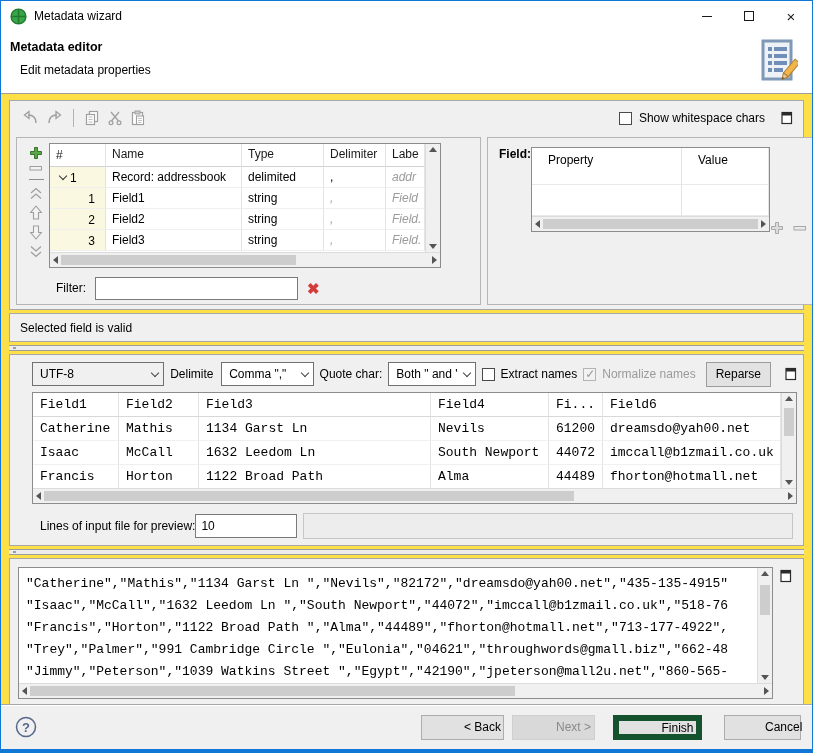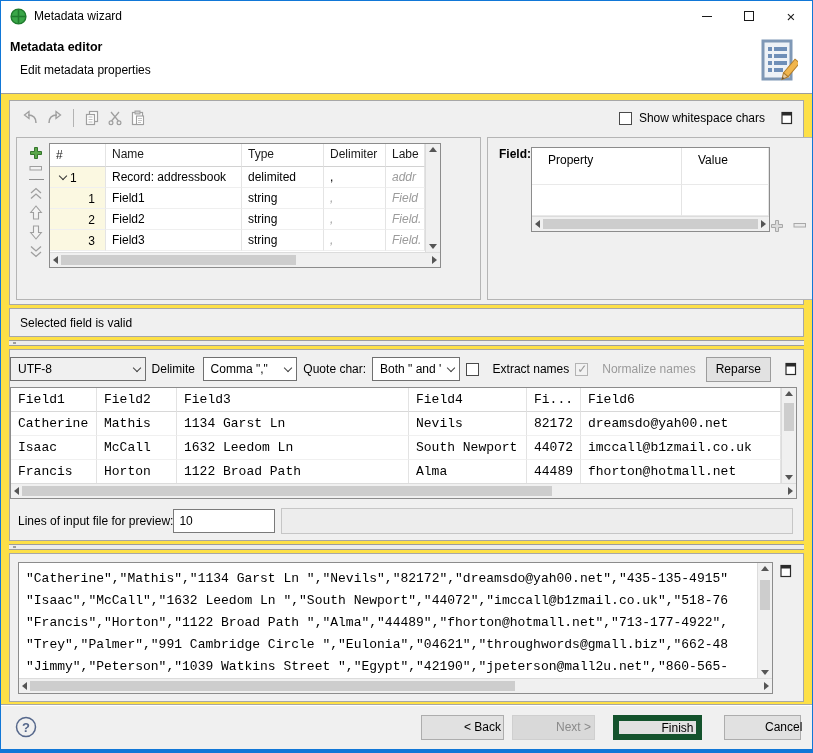--- a/index.html
+++ b/index.html
@@ -87,32 +87,32 @@
 
   
   .status-box{flex:0 0 29px;margin-top:3px;border:1px solid #a7a7a7;background:#f0f0f0;
               display:flex;align-items:center;padding-left:10px;}
 
   
   .sash{flex:0 0 6px;margin:3px 0;border-top:1px solid #9d9d9d;border-bottom:1px solid #9d9d9d;background:#ececec;position:relative;}
   .sash::before{content:"";position:absolute;left:4px;top:1px;width:3px;height:2px;background:#9d9d9d;}
 
   
-  .sec2{flex:0 0 192px;display:flex;flex-direction:column;padding:5px 6px 4px 0;}
+  .sec2{flex:0 0 192px;display:flex;flex-direction:column;padding:5px 6px 4px 22px;}
   .controls-row{flex:0 0 32px;display:flex;align-items:center;gap:6px;padding-bottom:4px;}
   .combo{height:24px;border:1px solid #707070;background:#fff;display:flex;align-items:center;padding:0 5px 0 7px;gap:6px;}
   .combo-utf{width:148px;background:#f0f0f0;}
   .combo-delim{width:103px;}
   .combo-quote{width:95px;}
   .combo-text{flex:1;overflow:hidden;white-space:nowrap;}
   .chev{width:6px;height:6px;border-right:1.4px solid #434343;border-bottom:1.4px solid #434343;
         transform:rotate(45deg);margin-top:-3px;flex:0 0 auto;}
   .lbl-clip{flex:0 0 45px;overflow:hidden;white-space:nowrap;}
   .ctl-label{white-space:nowrap;}
-  .cb-lab{display:flex;align-items:center;gap:14px;white-space:nowrap;}
+  .cb-lab{display:flex;align-items:center;gap:6px;white-space:nowrap;}
   .reparse-btn{height:25px;padding:0 9px;background:#e2e2e2;border:1px solid #9c9c9c;
                font:12px "Liberation Sans",sans-serif;margin-left:4px;}
 
   .preview-wrap{border:1px solid #8c8c8c;background:#fff;height:112px;display:flex;flex-direction:column;
                 font-family:"Liberation Mono",monospace;font-size:13px;}
   .pv-body{flex:1;display:flex;overflow:hidden;}
   .pvrows{flex:1;display:flex;flex-direction:column;overflow:hidden;}
   .pvrow{display:grid;grid-template-columns:86px 80px 232px 118px 54px 1fr;flex:0 0 24px;}
   .pvcell{padding:4px 0 0 7px;border-right:1px solid #e3e3e3;border-bottom:1px solid #f0f0f0;
           overflow:hidden;white-space:nowrap;}
@@ -302,20 +302,25 @@
                   <span class="tri tri-up"></span>
                   <span class="tri tri-down"></span>
                 </div>
               </div>
               <div class="hscroll">
                 <span class="tri tri-left"></span>
                 <span class="hthumb" style="width:235px"></span>
                 <span class="tri tri-right" style="margin-left:auto"></span>
               </div>
             </div>
+            <div class="filter-row">
+              <span style="margin-left:7px">Filter:</span>
+              <input class="filter-input" value="" style="">
+              <span class="filter-x">✖</span>
+            </div>
           </div>
         </div>
 
         <div class="right-group">
           <div class="fp-title">Field:</div>
           <div class="ptable">
             <div class="pt-grid">
               <span class="ptcell">Property</span>
               <span class="ptcell">Value</span>
               <span class="ptcell"></span>
@@ -385,21 +390,21 @@
               <span class="pvcell">Field3</span>
               <span class="pvcell">Field4</span>
               <span class="pvcell">Fi...</span>
               <span class="pvcell">Field6</span>
             </div>
             <div class="pvrow">
               <span class="pvcell">Catherine</span>
               <span class="pvcell">Mathis</span>
               <span class="pvcell">1134 Garst Ln</span>
               <span class="pvcell">Nevils</span>
-              <span class="pvcell">82172</span>
+              <span class="pvcell">61200</span>
               <span class="pvcell">dreamsdo@yah00.net</span>
             </div>
             <div class="pvrow">
               <span class="pvcell">Isaac</span>
               <span class="pvcell">McCall</span>
               <span class="pvcell">1632 Leedom Ln</span>
               <span class="pvcell">South Newport</span>
               <span class="pvcell">44072</span>
               <span class="pvcell">imccall@b1zmail.co.uk</span>
             </div>

